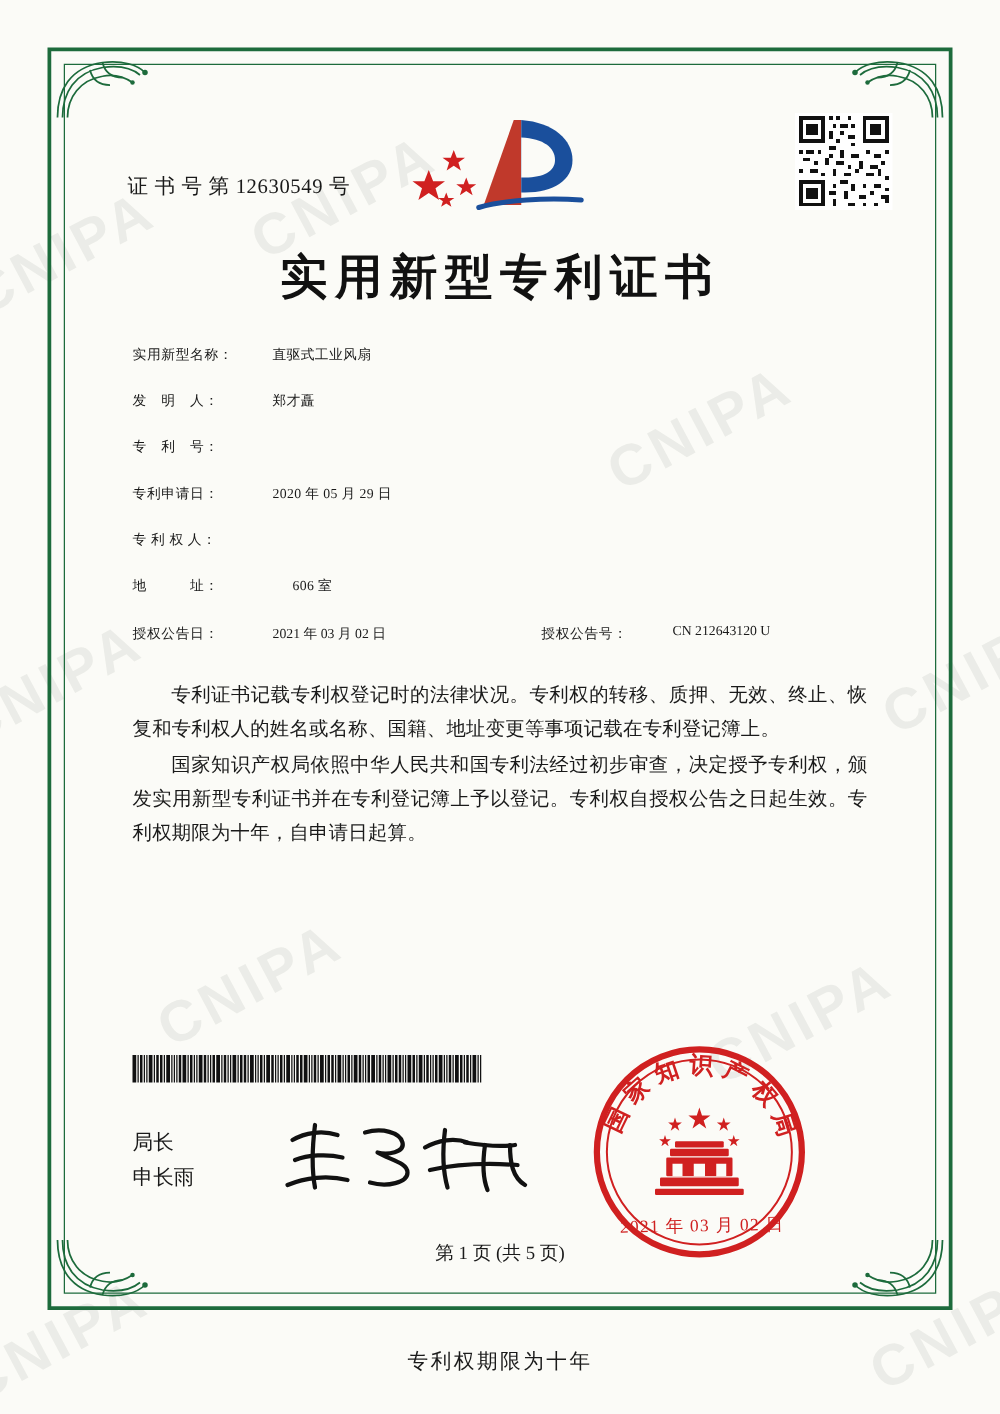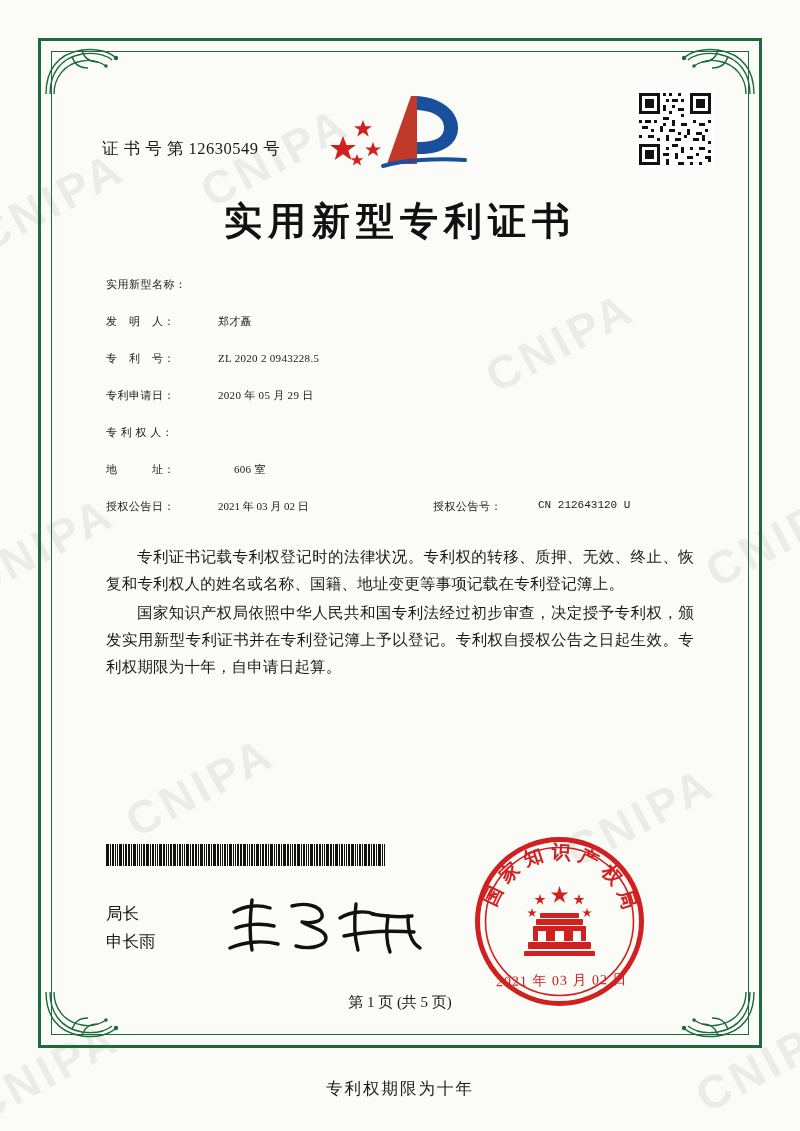--- a/index.html
+++ b/index.html
@@ -161,21 +161,21 @@
     flex: 0 0 112px;
     white-space: pre;
     letter-spacing: 0.5px;
   }
   .f-value2 { flex: 0 0 215px; }
   .f-label3 {
     flex: 0 0 105px;
     white-space: pre;
     letter-spacing: 0.5px;
   }
-  .f-value3 { flex: 1; font-family: Liberation Mono, monospace; }
+  .f-value3 { flex: 1; }
 
   
   .paras {
     padding: 8px 34px 0 34px;
     font-size: 15.5px;
     line-height: 1.75;
     text-align: justify;
     letter-spacing: 0.2px;
   }
   .paras p {
@@ -411,30 +411,30 @@
         </svg>
       </div>
     </div>
 
     <div class="main-title">实用新型专利证书</div>
 
     <div class="fields">
 
       <div class="field">
         <div class="f-label">实用新型名称：</div>
+        <div class="f-value">直驱式工业风扇</div>
       </div>
 
       <div class="field">
         <div class="f-label">发　明　人：</div>
         <div class="f-value">郑才矗</div>
       </div>
 
       <div class="field">
         <div class="f-label">专　利　号：</div>
-        <div class="f-value">ZL 2020 2 0943228.5</div>
       </div>
 
       <div class="field">
         <div class="f-label">专利申请日：</div>
         <div class="f-value">2020 年 05 月 29 日</div>
       </div>
 
       <div class="field">
         <div class="f-label">专 利 权 人：</div>
       </div>

